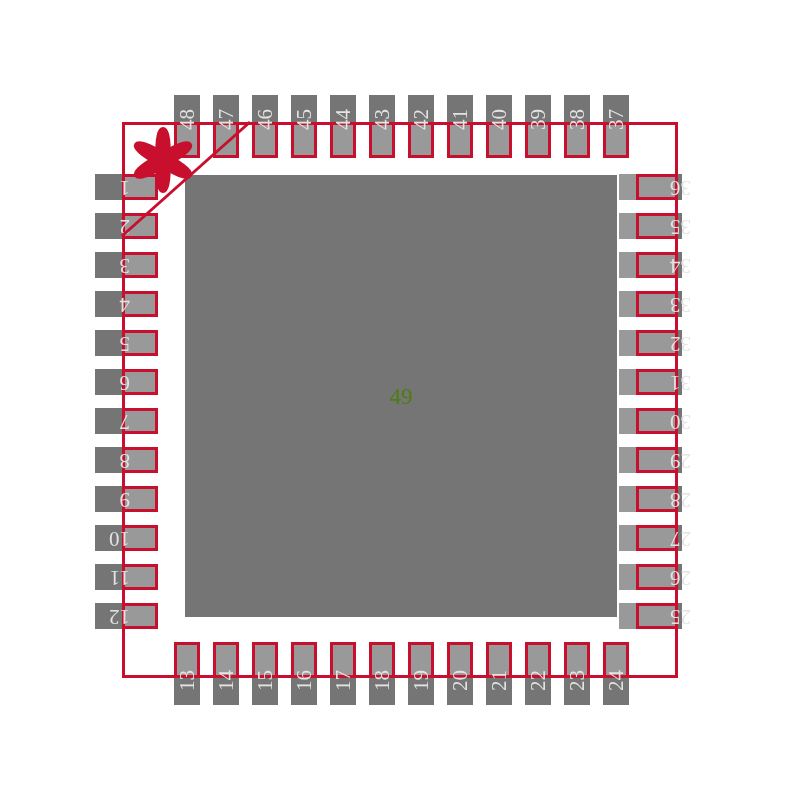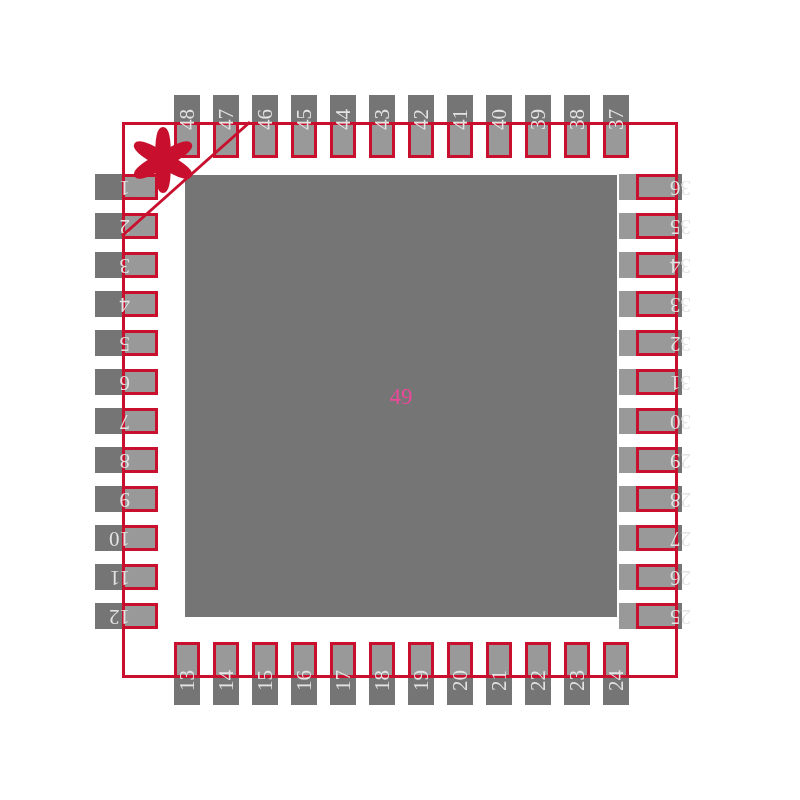--- a/index.html
+++ b/index.html
@@ -49,21 +49,21 @@
     border: 3px solid var(--line, #C8102E);
     box-sizing: border-box;
     background: transparent;
   }
   .thermal-pad {
     position: absolute;
     background: var(--pad-outer, #757575);
   }
   .thermal-label {
     position: absolute;
-    color: #ec4899;
+    color: #4d7c0f;
     font-family: "Liberation Serif", serif;
     font-size: 23px;
     line-height: 1;
     user-select: none;
   }
   .pin1-marker {
     position: absolute;
     pointer-events: none;
   }
   .pin1-diagonal {

